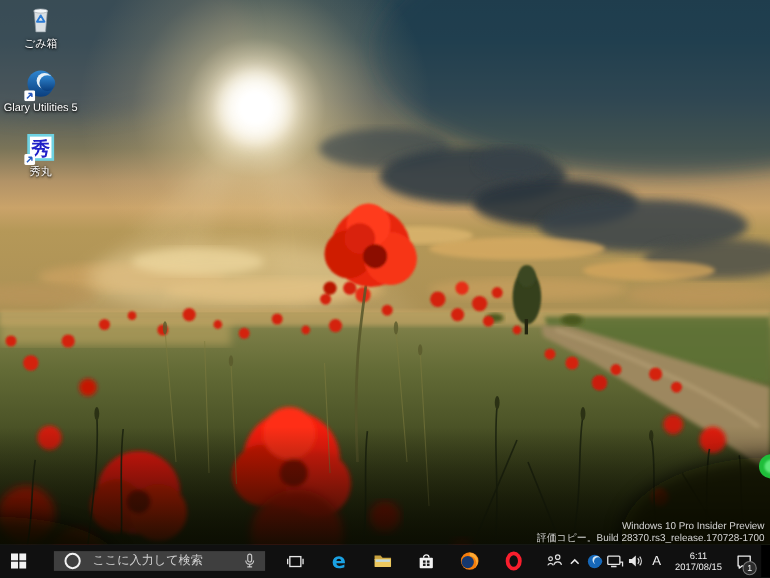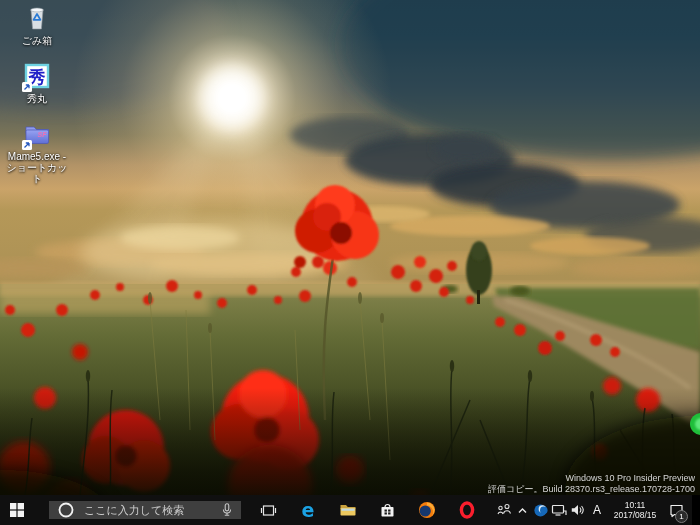--- a/index.html
+++ b/index.html
@@ -255,56 +255,56 @@
       <div class="art">
         <svg width="30" height="30" viewBox="0 0 30 30">
           <path d="M9,7 L21,7 L19.4,26 L10.6,26 Z" fill="#e7ecef" fill-opacity=".92" stroke="#8a949c" stroke-width=".6"></path>
           <ellipse cx="15" cy="7" rx="6.4" ry="1.9" fill="#f4f7f9" stroke="#9aa4ab" stroke-width=".6"></ellipse>
           <path d="M15,11 l3.4,5.8 h-6.8 Z" fill="none" stroke="#2b7bd4" stroke-width="1.7" stroke-linejoin="round"></path>
         </svg>
       </div>
       <div class="lbl">ごみ箱</div>
     </div>
 
+    <div class="dicon c2">
+      <div class="art">
+        <svg width="30" height="30" viewBox="0 0 30 30">
+          <defs>
+              <linearGradient id="gl" x1="0" y1="0" x2="0" y2="1">
+            <stop offset="0" stop-color="#2f86d0"></stop>
+                <stop offset="1" stop-color="#0a3e7e"></stop>
+              </linearGradient>
+            </defs>
+          <circle cx="15" cy="15" r="12" fill="url(#gl)"></circle>
+          <circle cx="18.5" cy="12.5" r="7.2" fill="#e8f1f8"></circle>
+          <circle cx="21" cy="14.5" r="7.2" fill="url(#gl)"></circle>
+        </svg>
+        <svg class="shortcut" width="10" height="10" viewBox="0 0 10 10">
+          <rect x="0" y="0" width="10" height="10" rx="1.5" fill="#fff"></rect>
+          <path d="M2.5,7.5 L7,3 M7,3 h-3.2 M7,3 v3.2" stroke="#2558c0" stroke-width="1.3" fill="none"></path>
+        </svg>
+      </div>
+      <div class="lbl">Glary Utilities 5</div>
+    </div>
 
     <div class="dicon c3">
       <div class="art">
         <svg width="30" height="30" viewBox="0 0 30 30">
           <rect x="4" y="4" width="22" height="22" fill="#ffffff" stroke="#6ed2e2" stroke-width="2.4"></rect>
           <text x="15" y="21.5" font-size="17" font-weight="bold" fill="#2020c8" text-anchor="middle" font-family="Liberation Sans, sans-serif">秀</text>
         </svg>
         <svg class="shortcut" width="10" height="10" viewBox="0 0 10 10">
           <rect x="0" y="0" width="10" height="10" rx="1.5" fill="#fff"></rect>
           <path d="M2.5,7.5 L7,3 M7,3 h-3.2 M7,3 v3.2" stroke="#2558c0" stroke-width="1.3" fill="none"></path>
         </svg>
       </div>
       <div class="lbl">秀丸</div>
     </div>
 
 
-    <div class="dicon c5">
-      <div class="art">
-        <svg width="32" height="30" viewBox="0 0 32 30">
-          <defs>
-              <linearGradient id="fol" x1="0" y1="0" x2="0" y2="1">
-            <stop offset="0" stop-color="#97a3f2"></stop>
-                <stop offset="1" stop-color="#5f6fd6"></stop>
-              </linearGradient>
-            </defs>
-          <path d="M5,8 h8 l2.5,2.5 h12 v4 h-22.5 Z" fill="#8f9bec" stroke="#4a58b8" stroke-width=".7"></path>
-          <rect x="5" y="11" width="22.5" height="13.5" rx="1.5" fill="url(#fol)" stroke="#4a58b8" stroke-width=".7"></rect>
-          <text x="21" y="17.5" font-size="7" font-style="italic" font-weight="bold" fill="#f06fb2" text-anchor="middle" font-family="Liberation Sans, sans-serif">SF</text>
-        </svg>
-        <svg class="shortcut" width="10" height="10" viewBox="0 0 10 10">
-          <rect x="0" y="0" width="10" height="10" rx="1.5" fill="#fff"></rect>
-          <path d="M2.5,7.5 L7,3 M7,3 h-3.2 M7,3 v3.2" stroke="#2558c0" stroke-width="1.3" fill="none"></path>
-        </svg>
-      </div>
-      <div class="lbl">Mame5.exe - ショートカット</div>
-    </div>
   </div>
 
   <div class="watermark">
     <div>Windows 10 Pro Insider Preview</div>
     <div>評価コピー。Build 28370.rs3_release.170728-1700</div>
   </div>
 </div>
 
 <div class="taskbar">
 
@@ -402,21 +402,21 @@
       </svg>
     </div>
     <div class="titem" style="width:19px">
       <svg width="16" height="16" viewBox="0 0 18 18">
         <polygon points="2,7 5,7 9,3.5 9,14.5 5,11 2,11" fill="#e6e6e6"></polygon>
         <path d="M11,6.2 a4.2,4.2 0 0 1 0,5.6 M13,4.5 a7,7 0 0 1 0,9" fill="none" stroke="#e6e6e6" stroke-width="1.2"></path>
       </svg>
     </div>
     <div class="titem ime">A</div>
     <div class="titem clock">
-      <span>10:11</span>
+      <span>6:11</span>
       <span>2017/08/15</span>
     </div>
     <div class="titem action">
       <svg width="17" height="17" viewBox="0 0 17 17">
         <path d="M3,3.5 h11 v9 h-7.5 l-2.5,2 v-2 h-1 Z" fill="none" stroke="#f0f0f0" stroke-width="1.2" stroke-linejoin="round"></path>
       </svg>
       <span class="badge">1</span>
     </div>
   </div>
 </div>

